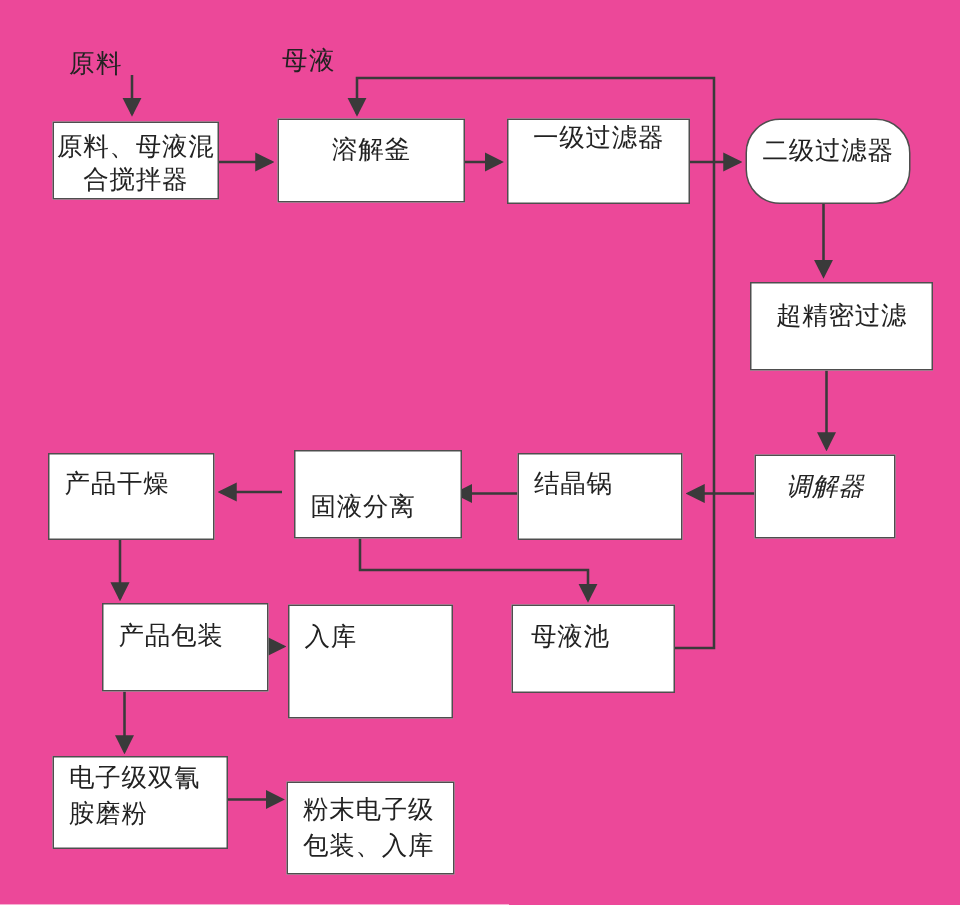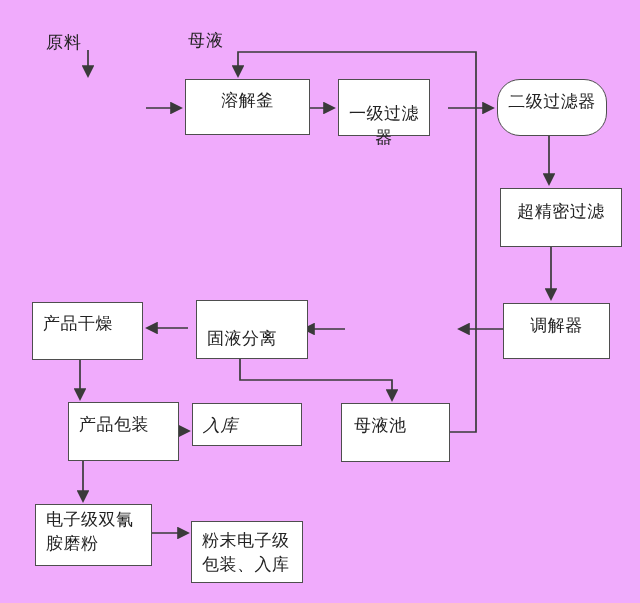--- a/index.html
+++ b/index.html
@@ -5,21 +5,21 @@
   html, body {
     margin: 0;
     padding: 0;
     background: #ffffff;
     font-family: "DejaVu Serif", "Liberation Serif", serif;
   }
   .canvas {
     position: relative;
     width: 640px;
     height: 603px;
-    background: #f0abfc;
+    background: #ec4899;
     overflow: hidden;
   }
   .wires {
     position: absolute;
     left: 0; top: 0;
     width: 640px; height: 603px;
     pointer-events: none;
   }
   .node {
     position: absolute;
@@ -37,29 +37,29 @@
   .free-label {
     position: absolute;
     color: #222222;
     font-size: 17px;
     letter-spacing: 1px;
     white-space: nowrap;
   }
   
   #n-mixer        { left: 35px;  top: 81px;  width: 111px; height: 52px; padding-top: 5px; line-height: 1.3; }
   #n-kettle       { left: 185px; top: 79px;  width: 125px; height: 56px; }
-  #n-filter1      { left: 338px; top: 79px;  width: 92px; height: 57px; padding-top: 21px; text-align: center; }
+  #n-filter1      { left: 338px; top: 79px;  width: 122px; height: 57px; padding-top: 0; text-align: center; }
   #n-filter2      { left: 497px; top: 79px;  width: 110px; height: 57px; padding-top: 9px; border-radius: 23px; }
   #n-ultrafilter  { left: 500px; top: 188px; width: 122px; height: 59px; padding-top: 10px; }
-  #n-regulator    { left: 503px; top: 303px; width: 107px; height: 56px; padding-top: 9px; }
+  #n-regulator    { left: 503px; top: 303px; width: 94px; height: 56px; padding-top: 9px; font-style: italic; }
   #n-crystal      { left: 345px; top: 302px; width: 110px; height: 58px; }
   #n-separation   { left: 196px; top: 300px; width: 112px; height: 59px; padding-top: 25px; }
   #n-drying       { left: 32px;  top: 302px; width: 111px; height: 58px; }
   #n-packaging    { left: 31px;  top: 402px; width: 111px; height: 59px; padding-top: 9px; margin-left: 37px; }
-  #n-warehouse    { left: 192px; top: 403px; width: 110px; height: 43px; padding-top: 9px; font-style: italic; }
+  #n-warehouse    { left: 192px; top: 403px; width: 110px; height: 76px; padding-top: 9px; }
   #n-pool         { left: 341px; top: 403px; width: 109px; height: 59px; padding-top: 9px; padding-left: 12px; }
   #n-grinding     { left: 35px;  top: 504px; width: 117px; height: 62px; padding-top: 2px; }
   #n-powderpack   { left: 191px; top: 521px; width: 112px; height: 62px; padding-top: 6px; }
   #lbl-raw        { left: 46px;  top: 31px; }
   #lbl-mother     { left: 188px; top: 29px; font-family: Liberation Serif, serif; }
 </style>
 </head>
 <body>
 
 <div class="canvas">
@@ -85,31 +85,34 @@
       <path d="M240,359 L240,380 L392,380 L392,400" marker-end="url(#arrow)"></path>
       <path d="M450,432 L476,432 L476,52 L238,52 L238,76" marker-end="url(#arrow)"></path>
       <path d="M83,461 L83,501" marker-end="url(#arrow)"></path>
       <path d="M152,533 L188,533" marker-end="url(#arrow)"></path>
     </g>
   </svg>
 
   <span class="free-label" id="lbl-raw">原料</span>
   <span class="free-label" id="lbl-mother">母液</span>
 
+  <div class="node center" id="n-mixer">原料、母液混
+合搅拌器</div>
 
   <div class="node center" id="n-kettle">溶解釜</div>
 
   <div class="node center" id="n-filter1">一级过滤器</div>
 
   <div class="node center" id="n-filter2">二级过滤器</div>
 
   <div class="node center" id="n-ultrafilter">超精密过滤</div>
 
   <div class="node center" id="n-regulator">调解器</div>
 
+  <div class="node left" id="n-crystal">结晶锅</div>
 
   <div class="node left" id="n-separation">固液分离</div>
 
   <div class="node left" id="n-drying">产品干燥</div>
 
   <div class="node left" id="n-packaging">产品包装</div>
 
   <div class="node left" id="n-warehouse">入库</div>
 
   <div class="node left" id="n-pool">母液池</div>

